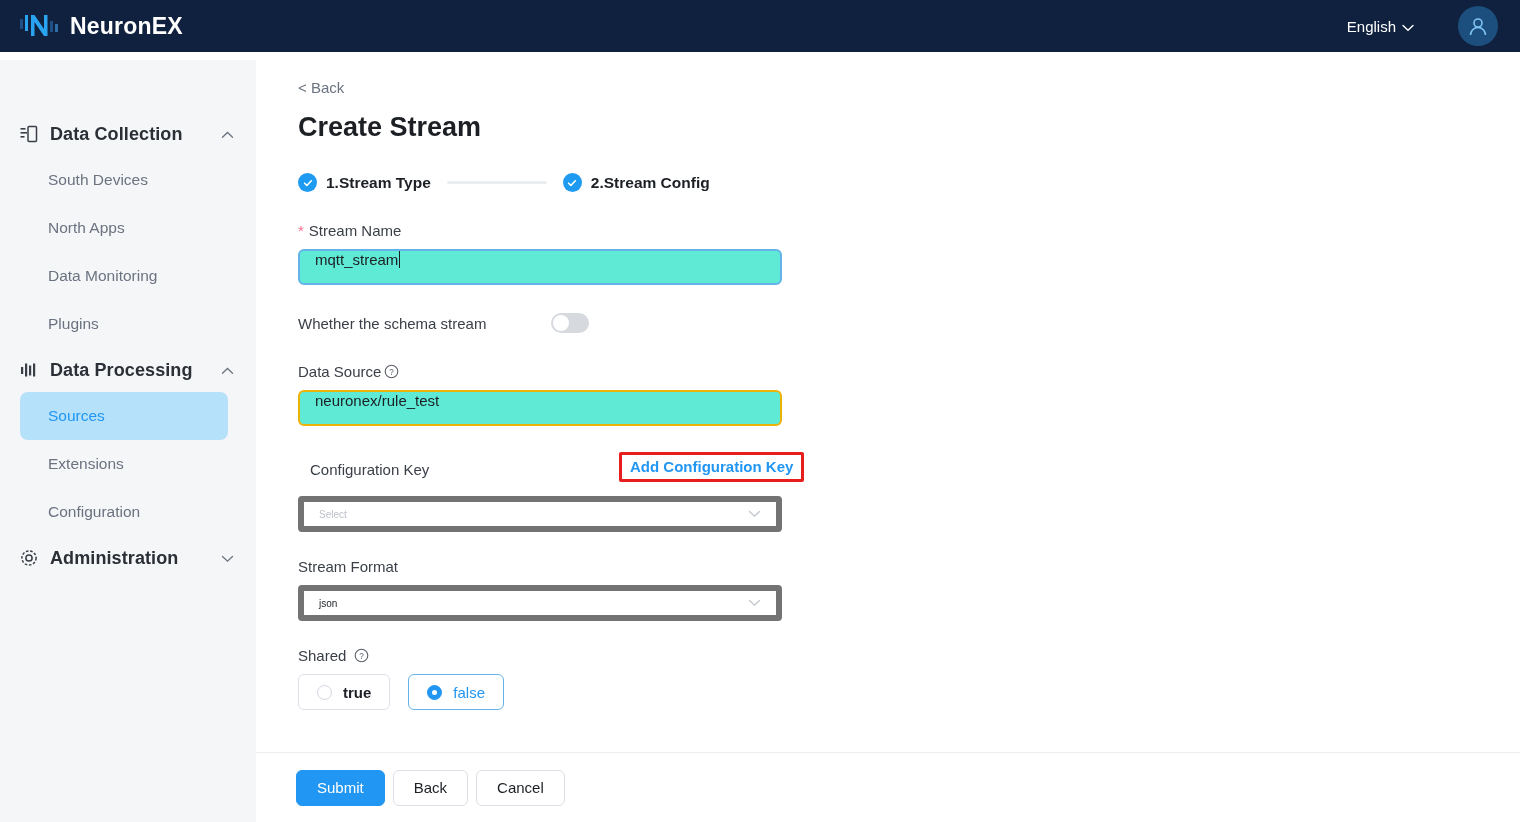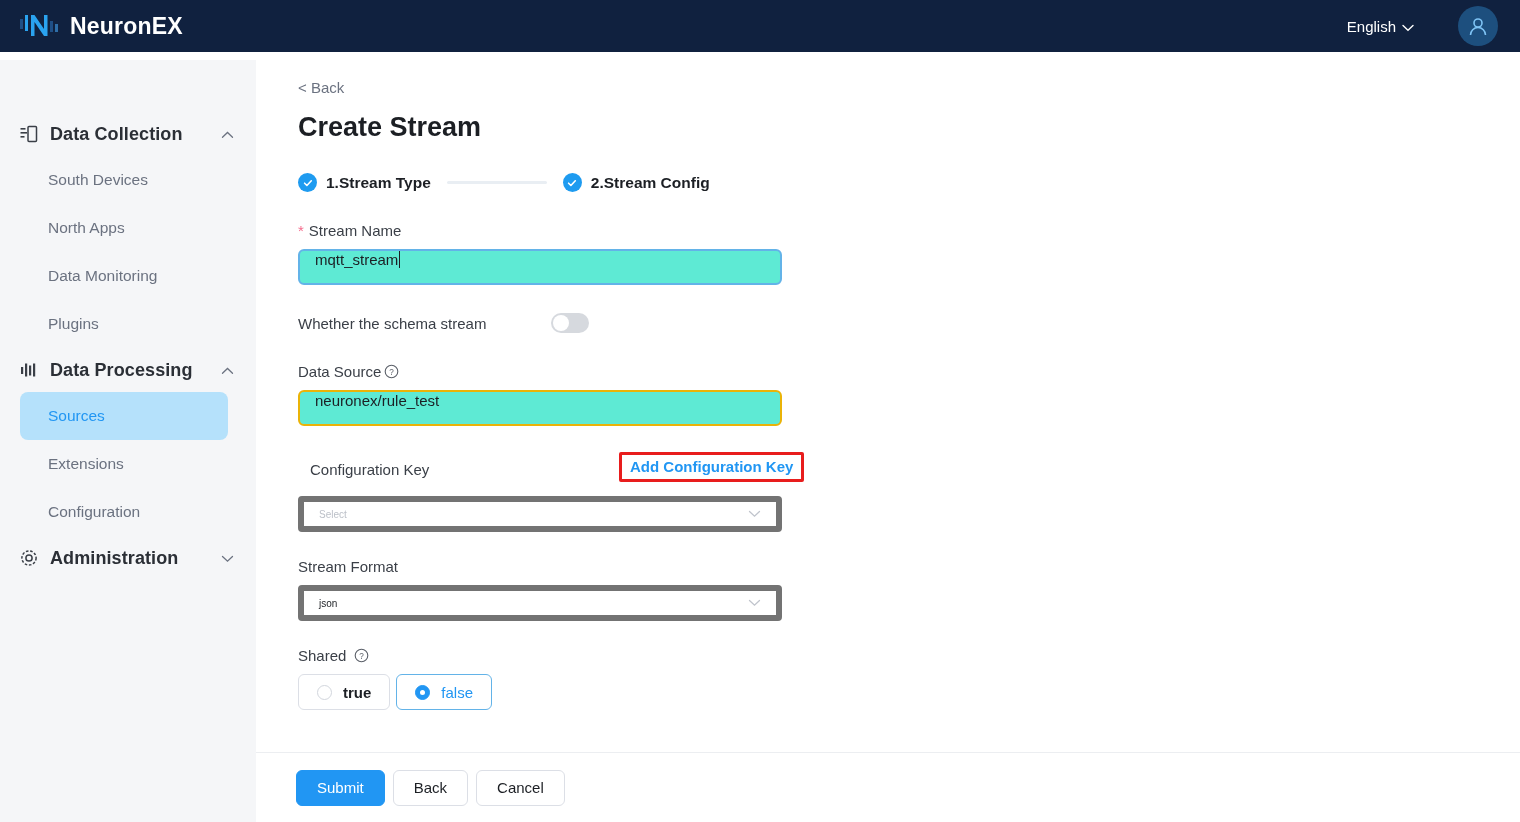--- a/index.html
+++ b/index.html
@@ -156,21 +156,21 @@
     position: absolute; left: 309px; top: 0;
     border: 3px solid #e81d1d; border-radius: 2px;
     padding: 3px 8px;
   }
   .add-ck {
     font-size: 15px; color: #2196f3; font-weight: 700; cursor: pointer;
     white-space: nowrap;
   }
 
   
-  .radio-row { display: flex; align-items: center; gap: 6px; }
+  .radio-row { display: flex; align-items: center; gap: 18px; }
   .radio-btn {
     height: 36px; min-width: 92px;
     border: 1px solid #dcdfe6; border-radius: 6px;
     background: #fff; display: flex; align-items: center;
     padding: 0 18px; cursor: pointer;
   }
   .radio-btn.selected { border-color: #63b3e8; }
   .radio-dot {
     width: 15px; height: 15px; border-radius: 50%;
     border: 1px solid #d2d6dd; background: #fff;

